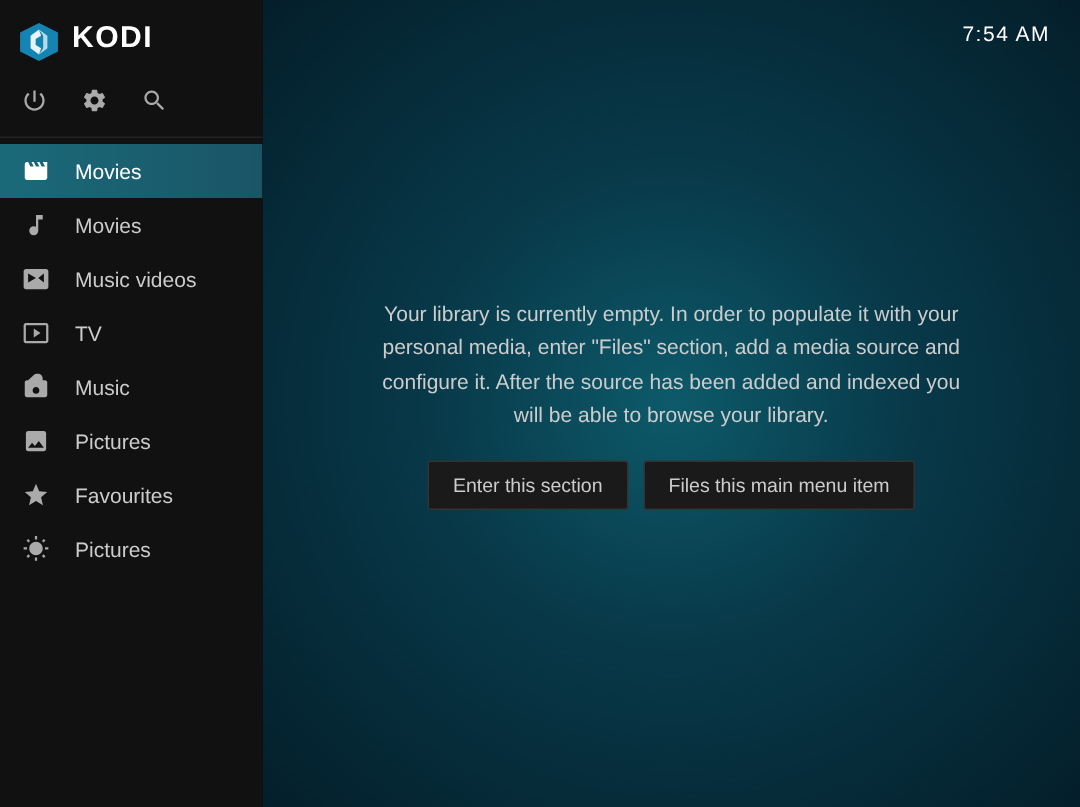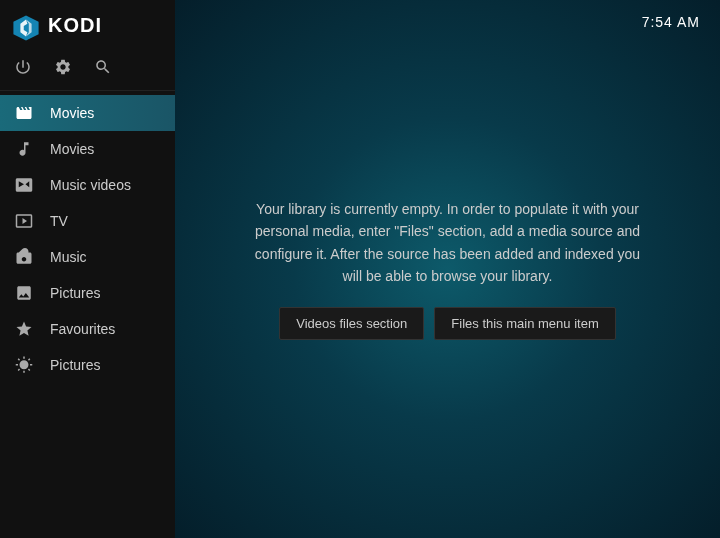--- a/index.html
+++ b/index.html
@@ -263,17 +263,17 @@
 
   </nav>
 </div>
 
 <div class="main-content">
   <div class="top-bar">7:54 AM</div>
 
   <div class="content-box">
     <p class="content-message">Your library is currently empty. In order to populate it with your personal media, enter "Files" section, add a media source and configure it. After the source has been added and indexed you will be able to browse your library.</p>
     <div class="content-buttons">
-      <button class="content-btn">Videos files section</button>
+      <button class="content-btn">Enter this section</button>
       <button class="content-btn">Files this main menu item</button>
     </div>
   </div>
 </div>
 
 </body></html>

